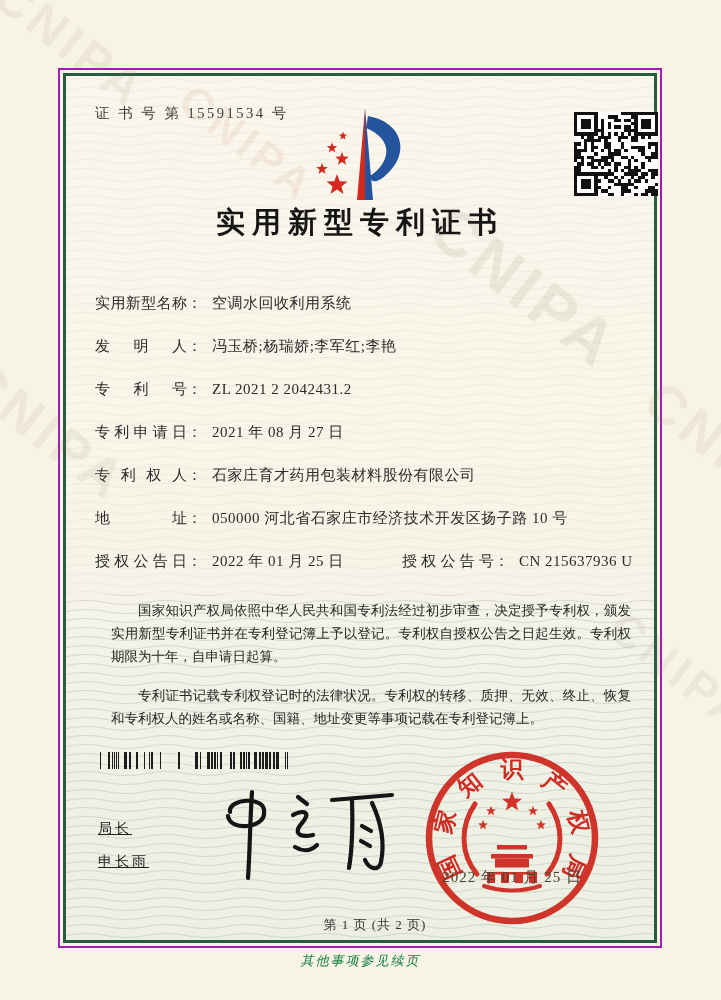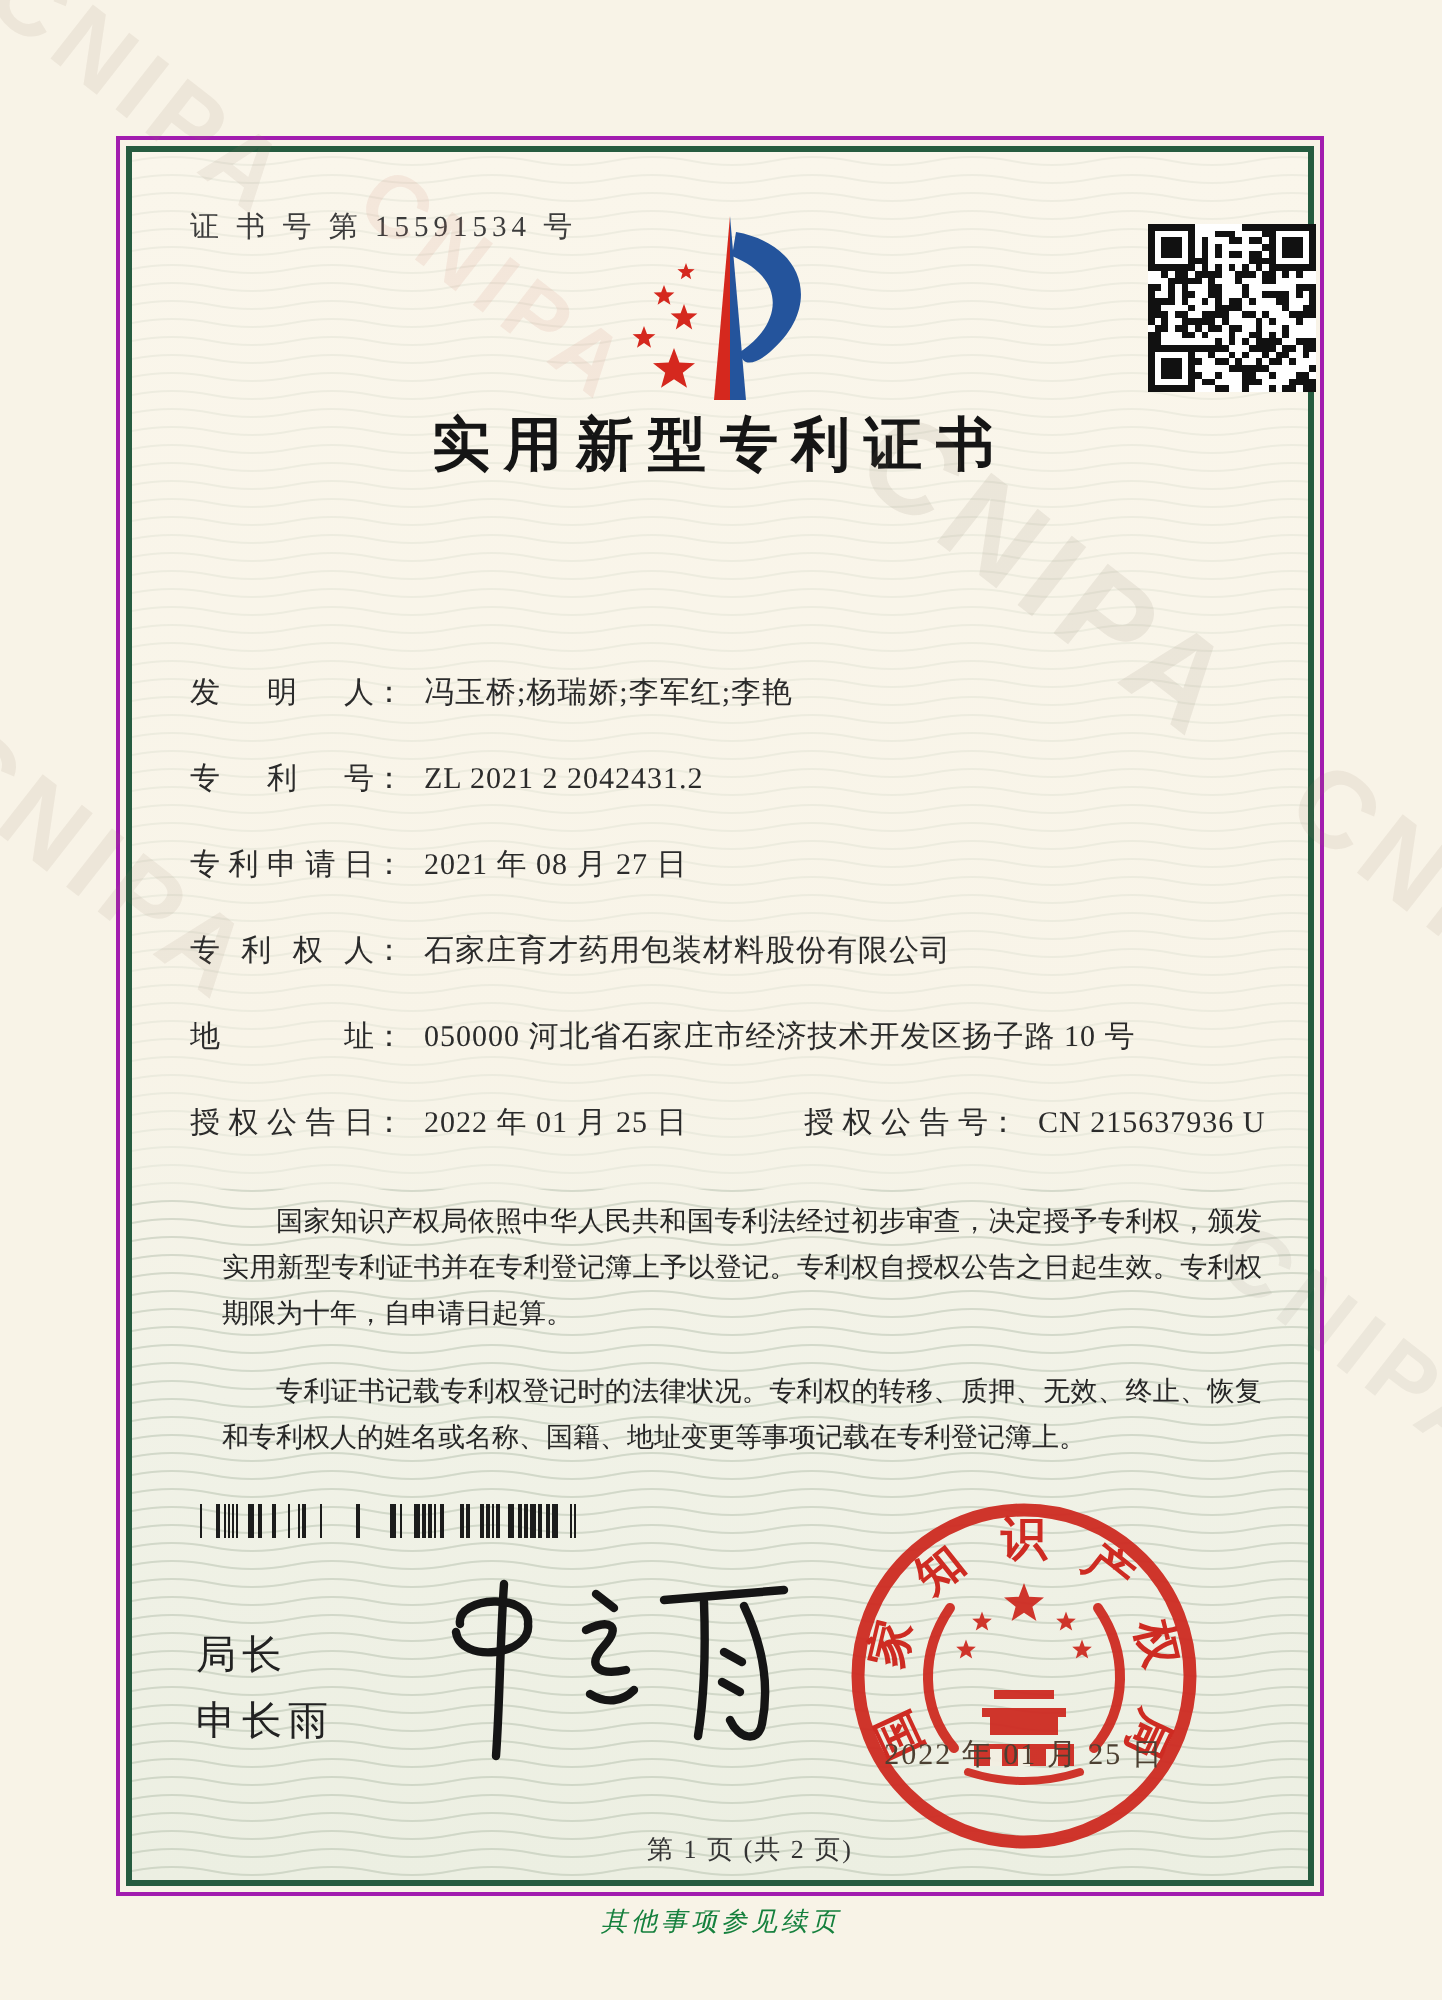--- a/index.html
+++ b/index.html
@@ -24,21 +24,21 @@
   .certno{left:29px;top:28px;font-size:14.5px;letter-spacing:2.5px;color:#3c3c3c;}
   .title{left:0;top:127px;width:100%;text-align:center;font-size:29px;font-weight:bold;
          letter-spacing:7px;color:#151515;}
   .frow{left:29px;font-size:15px;white-space:nowrap;color:#2b2b2b;}
   .flabel{display:inline-block;width:92px;text-align:justify;text-align-last:justify;vertical-align:top;}
   .fcolon{display:inline-block;margin-right:10px;}
   .fvalue{letter-spacing:.5px;}
   .col2{position:absolute;left:307px;top:0;white-space:nowrap;font-family:Liberation Serif, serif;}
   .paras{left:29px;top:507px;width:552px;font-size:13.5px;line-height:23px;text-align:justify;color:#262626;}
   .paras p{margin:16px;text-indent:2em;}
-  .signer{left:32px;top:736px;font-size:20px;line-height:33px;letter-spacing:3px;color:#222;}
+  .signer{left:32px;top:736px;font-size:14px;line-height:33px;letter-spacing:3px;color:#222;text-decoration:underline;}
   .sig{left:129px;top:699px;z-index:7;}
   .sealwrap{left:356px;top:672px;width:180px;height:180px;z-index:6;}
   .sealchar{position:absolute;width:26px;height:26px;line-height:26px;text-align:center;
             font-size:23px;font-weight:bold;color:#ce2b22;font-family:"Liberation Serif","DejaVu Serif",serif;}
   .sealdate{left:356px;top:792px;width:180px;text-align:center;font-size:15px;letter-spacing:1px;
             color:#4c4032;z-index:8;white-space:nowrap;}
   .pagenote{left:0;top:840px;width:100%;text-align:center;font-size:13px;letter-spacing:1px;color:#333;padding-left:15px;}
   .footnote{position:absolute;left:0;top:952px;width:100%;text-align:center;font-size:13px;
             font-style:italic;letter-spacing:2px;color:#15803d;z-index:2;}
   .qrbox{left:508px;top:36px;width:84px;height:84px;background:#fff;padding:0;}
@@ -402,20 +402,23 @@
             <rect x="18" y="24" width="1" height="1" fill="#111"></rect>
             <rect x="20" y="24" width="1" height="1" fill="#111"></rect>
             <rect x="21" y="24" width="1" height="1" fill="#111"></rect>
             <rect x="23" y="24" width="1" height="1" fill="#111"></rect>
             <rect x="24" y="24" width="1" height="1" fill="#111"></rect>
           </svg>
       </div>
 
       <div class="cc title">实用新型专利证书</div>
 
+      <div class="cc frow" style="top:218px">
+        <span class="flabel">实用新型名称</span><span class="fcolon">：</span><span class="fvalue">空调水回收利用系统</span>
+      </div>
       <div class="cc frow" style="top:261px">
         <span class="flabel">发明人</span><span class="fcolon">：</span><span class="fvalue">冯玉桥;杨瑞娇;李军红;李艳</span>
       </div>
       <div class="cc frow" style="top:304px">
         <span class="flabel">专利号</span><span class="fcolon">：</span><span class="fvalue">ZL 2021 2 2042431.2</span>
       </div>
       <div class="cc frow" style="top:347px">
         <span class="flabel">专利申请日</span><span class="fcolon">：</span><span class="fvalue">2021 年 08 月 27 日</span>
       </div>
       <div class="cc frow" style="top:390px">

